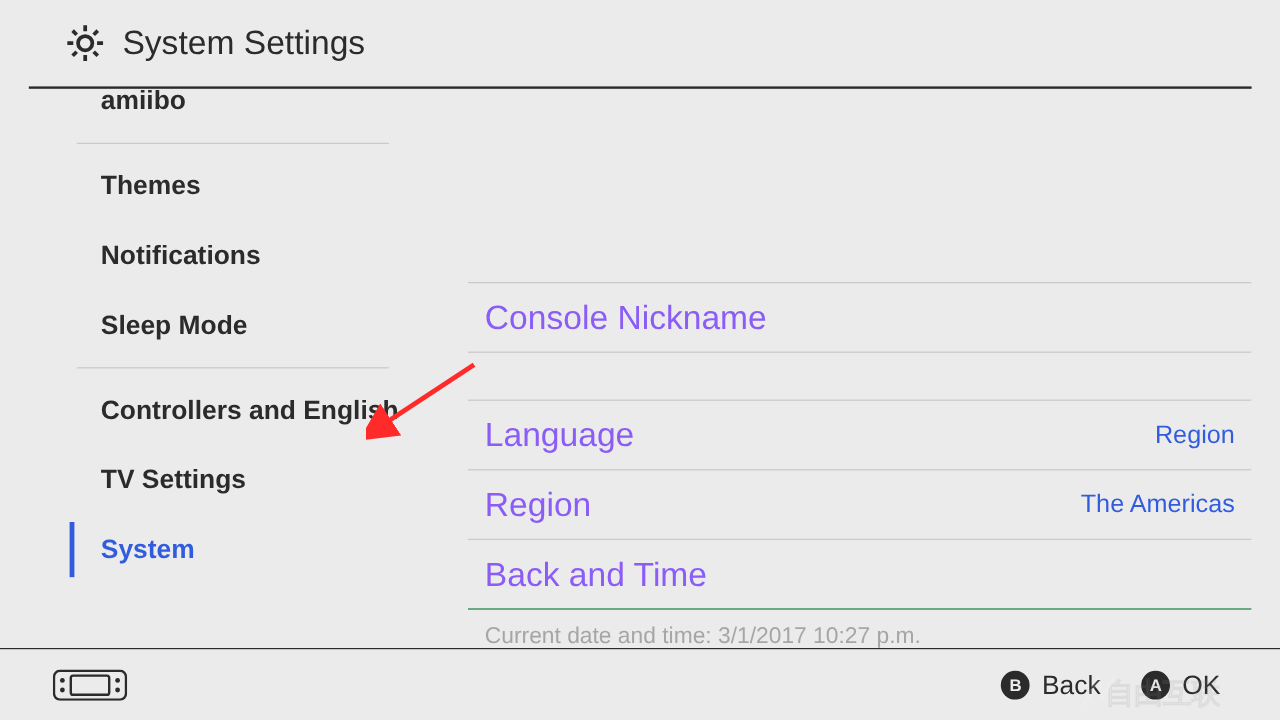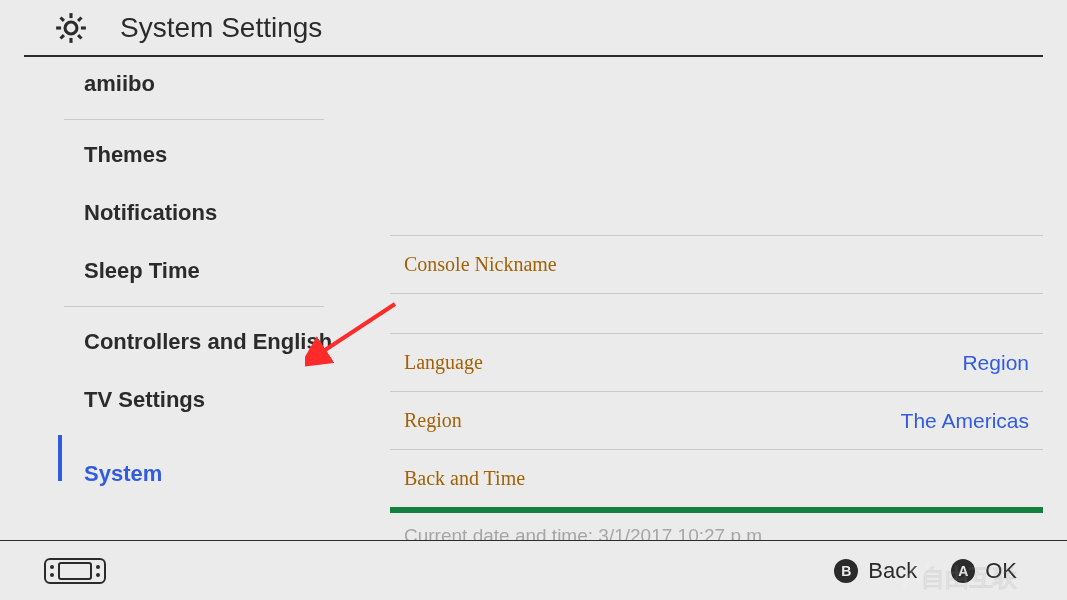--- a/index.html
+++ b/index.html
@@ -7,24 +7,24 @@
       width: 1067px;
       height: 600px;
       font-family: -apple-system, BlinkMacSystemFont, "Segoe UI", Arial, sans-serif;
       background: #ebebeb;
       position: relative;
       overflow: hidden;
     }
     .header {
       position: absolute;
       top: 0; left: 24px; right: 24px;
-      height: 57px;
-      display: flex;
-      align-items: center;
-      gap: 32px;
+      height: 74px;
+      display: flex;
+      align-items: center;
+      gap: 14px;
       border-bottom: 2px solid #2b2b2b;
       padding-left: 30px;
     }
     .gear-icon svg { width: 34px; height: 34px; display: block; }
     .header-title { font-size: 28px; color: #2b2b2b; font-weight: 400; }
 
     .content {
       position: absolute;
       top: 75px; left: 24px; right: 24px; bottom: 60px;
       display: flex;
@@ -40,21 +40,21 @@
     .sidebar-item {
       display: flex;
       align-items: center;
       height: 58px;
       font-size: 22px;
       color: #2b2b2b;
       padding-left: 20px;
       position: relative;
       cursor: pointer;
     }
-    .sidebar-item.selected { color: #325cde; align-items: flex-end; }
+    .sidebar-item.selected { color: #325cde; }
     .sidebar-item.selected::before {
       content: "";
       position: absolute;
       left: -6px; top: 6px; bottom: 6px;
       width: 4px;
       background: #325cde;
     }
     .divider {
       border: none;
       border-top: 1px solid #c9c9c9;
@@ -72,25 +72,25 @@
     .spacer-top { height: 175px; }
     .setting-row {
       height: 58px;
       display: flex;
       align-items: center;
       justify-content: space-between;
       border-top: 1px solid #c9c9c9;
       padding: 0 14px 0 14px;
       cursor: pointer;
     }
-    .setting-label { font-size: 20px; color: #a16207; font-family: Liberation Serif, serif; }
+    .setting-label { font-size: 28px; color: #8b5cf6; }
     .setting-value { font-size: 21px; color: #325cde; }
     .setting-sep { height: 40px; border-top: 1px solid #c9c9c9; }
     .sub-info {
-      border-top: 6px solid #15803d;
+      border-top: 1px solid #15803d;
       padding: 12px 14px 0 14px;
       font-size: 19px;
       color: #a6a6a6;
     }
 
     .footer {
       position: absolute;
       left: 0; right: 0; bottom: 0;
       height: 60px;
       border-top: 1px solid #2b2b2b;
@@ -154,21 +154,21 @@
         <span>amiibo</span>
       </li>
       <hr class="divider">
       <li class="sidebar-item">
         <span>Themes</span>
       </li>
       <li class="sidebar-item">
         <span>Notifications</span>
       </li>
       <li class="sidebar-item">
-        <span>Sleep Time</span>
+        <span>Sleep Mode</span>
       </li>
       <hr class="divider">
       <li class="sidebar-item">
         <span>Controllers and English</span>
       </li>
       <li class="sidebar-item">
         <span>TV Settings</span>
       </li>
       <li class="sidebar-item selected">
         <span>System</span>

